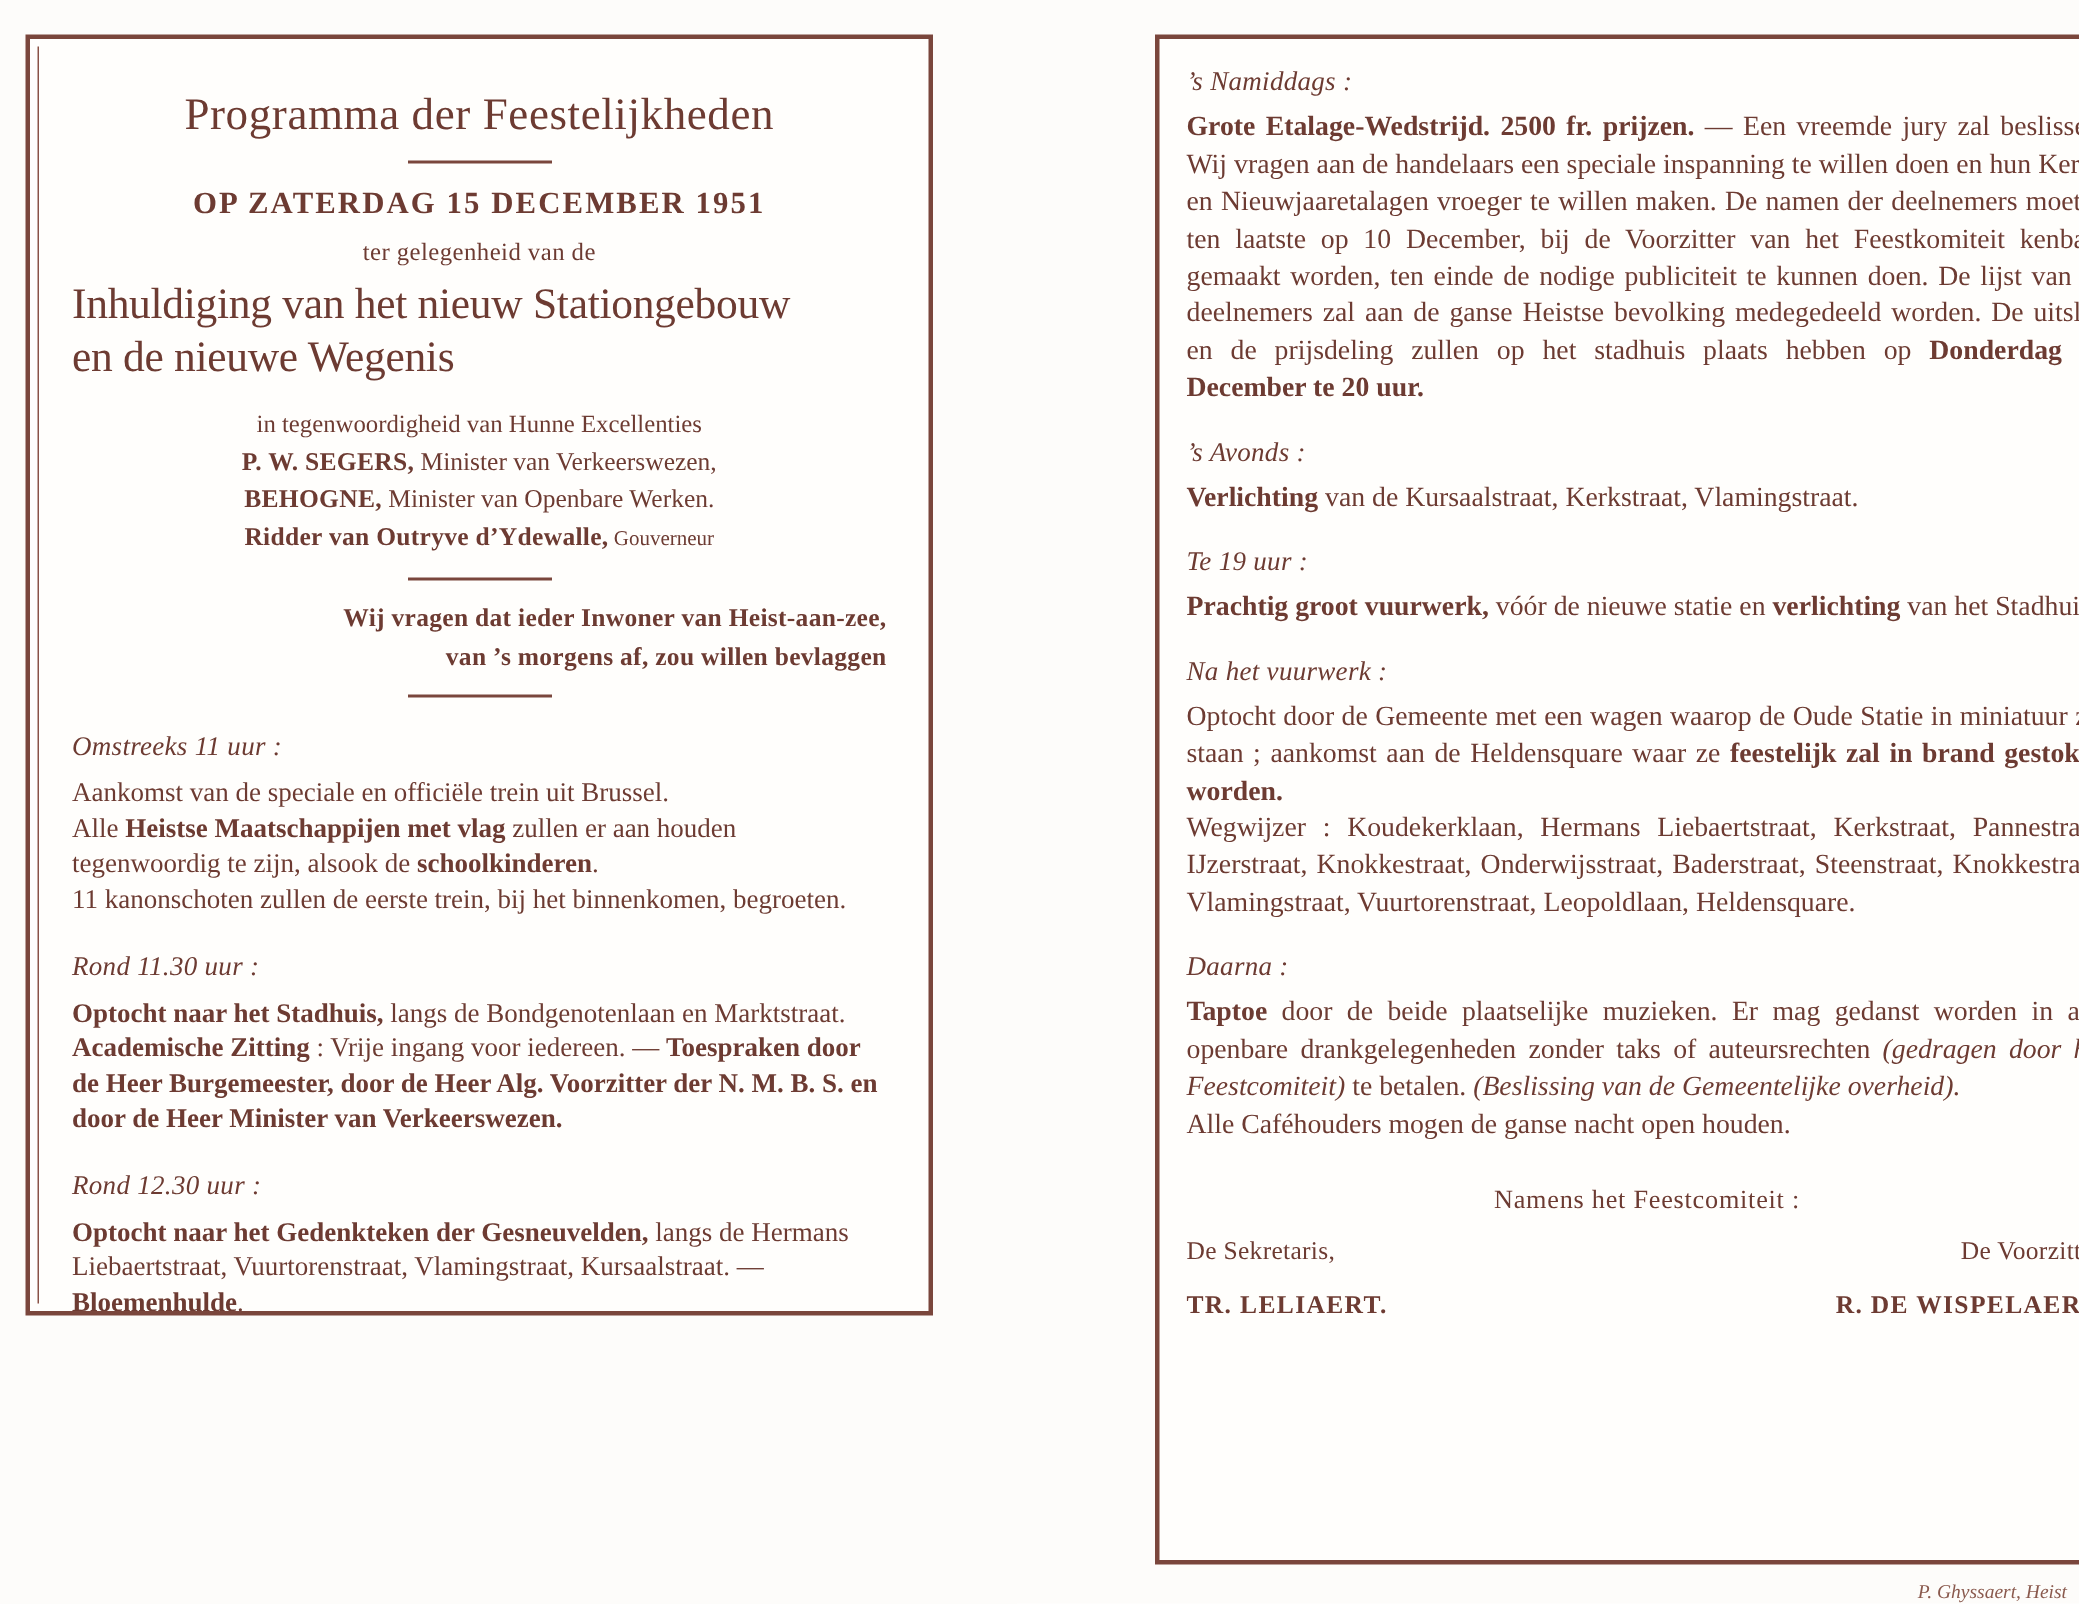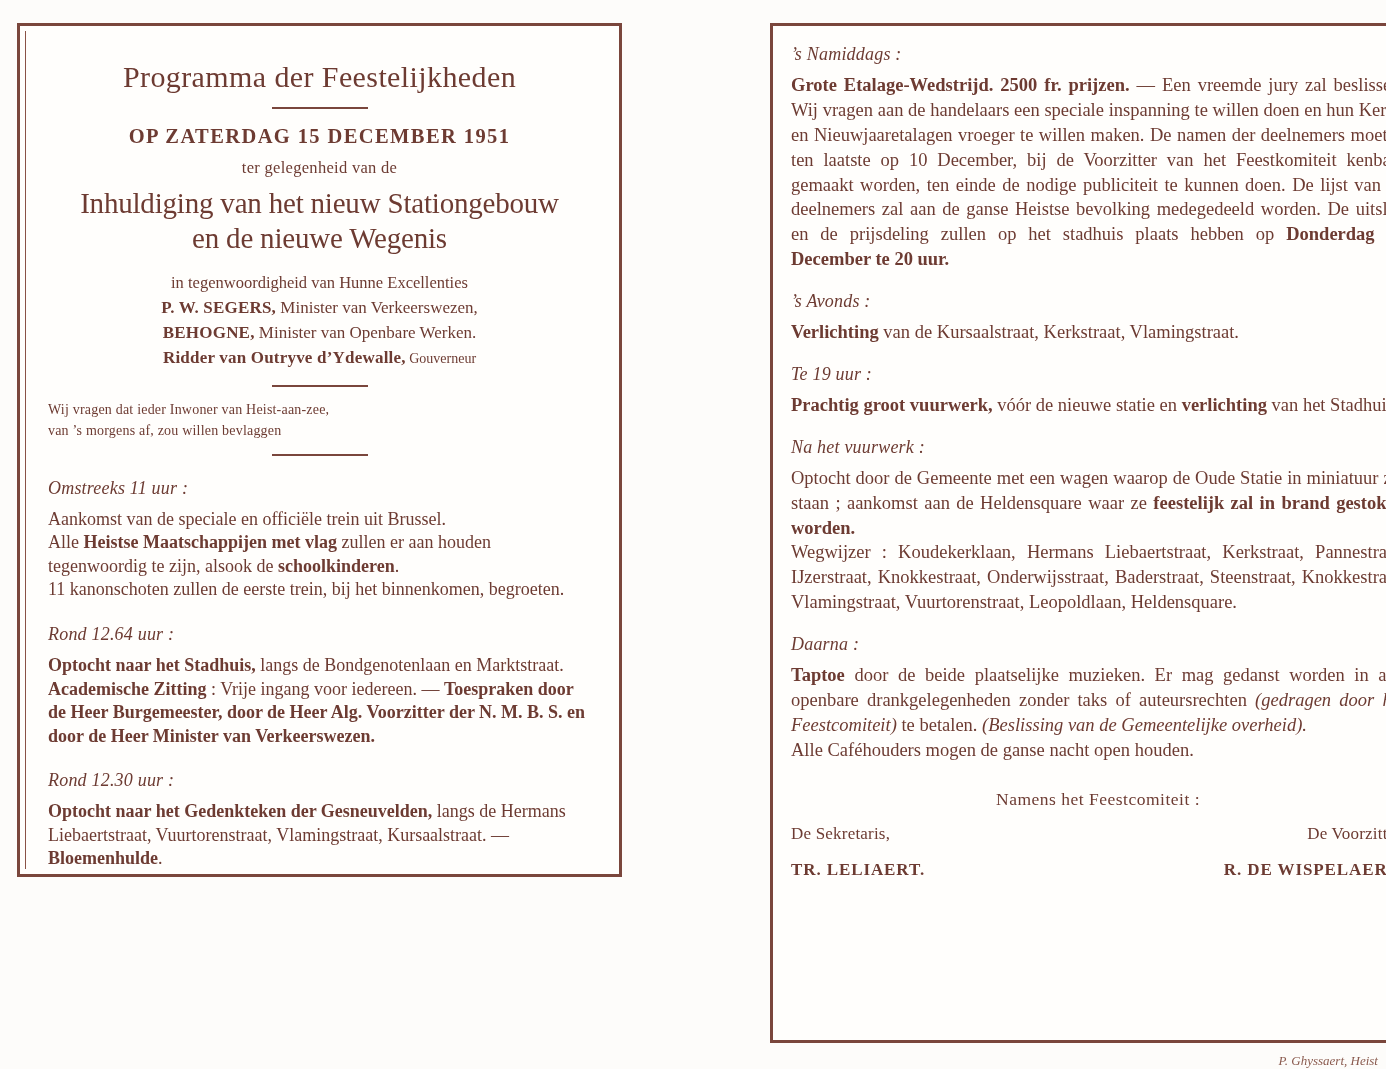--- a/index.html
+++ b/index.html
@@ -83,43 +83,42 @@
     letter-spacing: 1.4px;
     margin: 4px 0 10px 0;
   }
   .subline {
     text-align: center;
     font-size: 16.5px;
     margin: 0 0 8px 0;
     letter-spacing: 0.3px;
   }
   .title-event {
-    text-align: center;
     font-size: 29px;
     line-height: 1.22;
     font-weight: 400;
     font-stretch: condensed;
     margin: 6px 0 14px 0;
     letter-spacing: -0.2px;
   }
 
   .dignitaries {
     text-align: center;
     font-size: 17px;
     line-height: 1.48;
     margin: 4px 0 0 0;
   }
   .dignitaries .lead { font-size: 16.5px; }
   .dignitaries b { font-weight: bold; letter-spacing: 0.2px; }
   .dignitaries .small { font-size: 14px; }
 
   .appeal {
-    text-align: left;
-    font-weight: normal;
-    font-size: 14px;
+    text-align: right;
+    font-weight: bold;
+    font-size: 17px;
     line-height: 1.5;
     letter-spacing: 0.2px;
     margin: 0;
   }
 
   
   .timehead {
     font-style: italic;
     font-size: 18px;
     margin: 22px 0 9px 0;
@@ -210,21 +209,21 @@
       </div>
 
       <div class="rule-short"></div>
 
       <div>
 
       <div class="timehead">Omstreeks 11 uur :</div>
           <p class="para">Aankomst van de speciale en officiële trein uit Brussel.</p>
           <p class="para">Alle <b>Heistse Maatschappijen met vlag</b> zullen er aan houden tegenwoordig te zijn, alsook de <b>schoolkinderen</b>.</p>
           <p class="para">11 kanonschoten zullen de eerste trein, bij het binnenkomen, begroeten.</p>
-          <div class="timehead">Rond 12.64 uur :</div>
+          <div class="timehead">Rond 11.30 uur :</div>
           <p class="para"><b>Optocht naar het Stadhuis,</b> langs de Bondgenotenlaan en Marktstraat.</p>
           <p class="para"><b>Academische Zitting</b> : Vrije ingang voor iedereen. — <b>Toespraken door de Heer Burgemeester, door de Heer Alg. Voorzitter der N. M. B. S. en door de Heer Minister van Verkeerswezen.</b></p>
           <div class="timehead">Rond 12.30 uur :</div>
           <p class="para"><b>Optocht naar het Gedenkteken der Gesneuvelden,</b> langs de Hermans Liebaertstraat, Vuurtorenstraat, Vlamingstraat, Kursaalstraat. — <b>Bloemenhulde</b>.</p>
         </div>
 
     </div>
   </div>
 
   <div class="panel panel-right">

